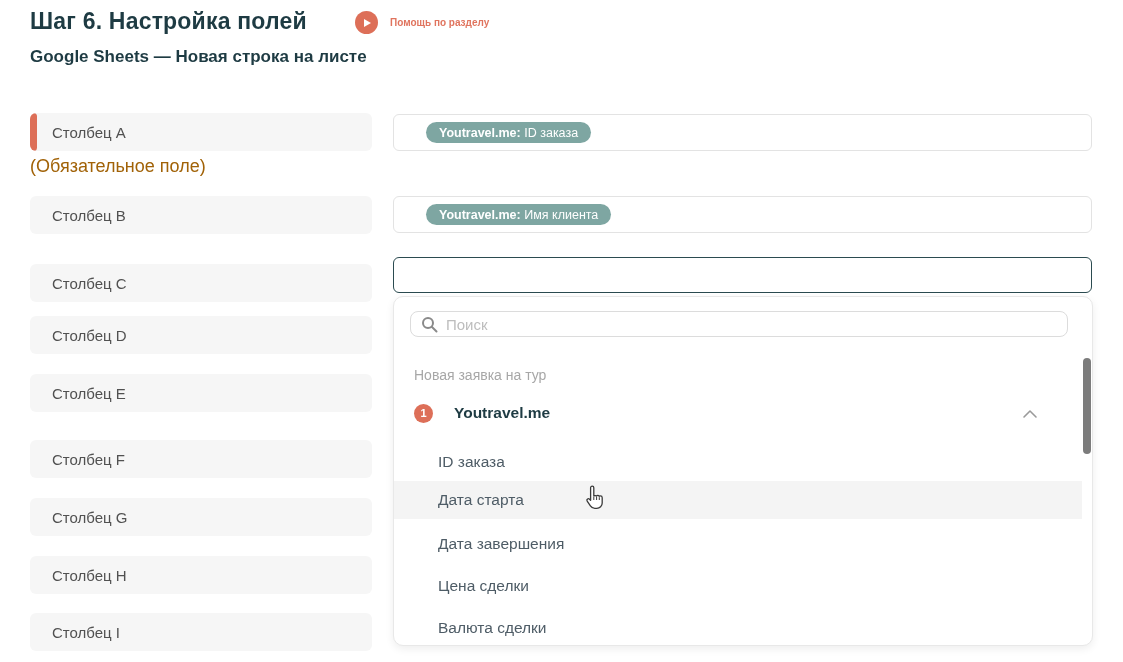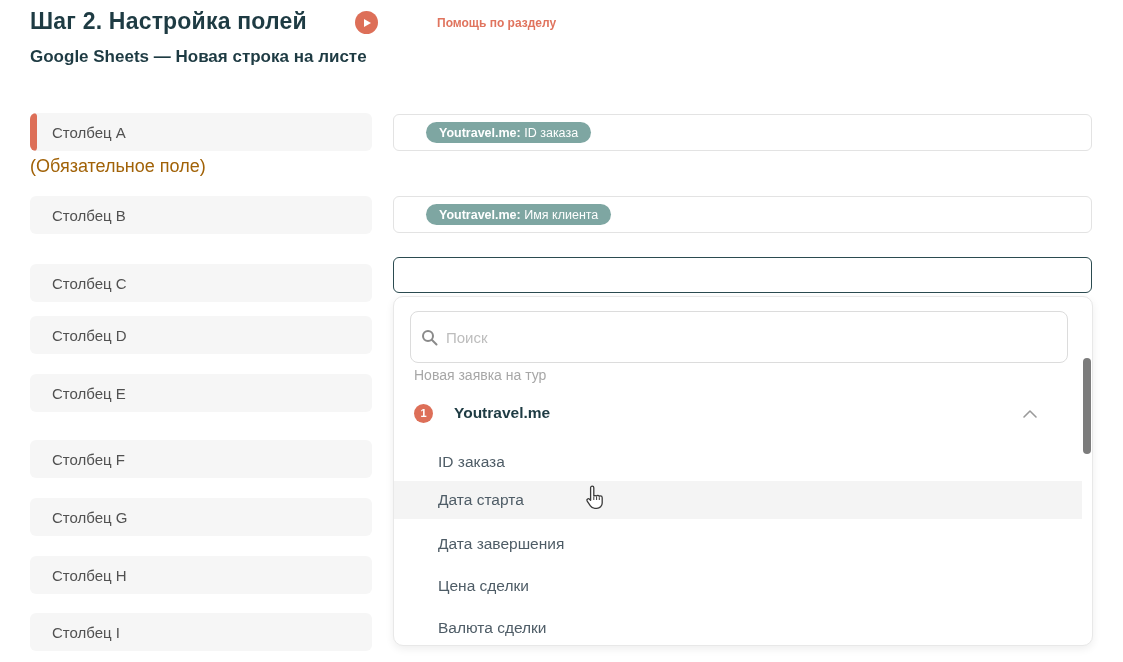--- a/index.html
+++ b/index.html
@@ -23,21 +23,21 @@
     width: 23px; height: 23px; border-radius: 50%;
     background: #dd6f58; display: flex; align-items: center; justify-content: center;
     flex: 0 0 auto;
   }
   .play-btn .tri {
     width: 0; height: 0; margin-left: 2px;
     border-left: 7px solid #ffffff;
     border-top: 4.5px solid transparent;
     border-bottom: 4.5px solid transparent;
   }
-  .help-link { font-size: 12px; font-weight: 700; color: #e0745e; margin-left: 47px; }
+  .help-link { font-size: 10px; font-weight: 700; color: #e0745e; }
   .page-subtitle {
     position: absolute; left: 30px; top: 47px;
     font-size: 17px; font-weight: 800; color: #1e3b43;
   }
 
   
   .col-row {
     position: absolute; left: 30px; width: 342px; height: 38px;
     background: #f6f6f6; border-radius: 6px;
     display: flex; align-items: center;
@@ -68,21 +68,21 @@
   }
   .tag b { font-weight: 700; }
 
   
   .dropdown {
     position: absolute; left: 393px; top: 296px; width: 700px; height: 350px;
     background: #ffffff; border: 1px solid #e8e8e8; border-radius: 10px;
     box-shadow: 0 3px 8px rgba(0,0,0,0.07);
   }
   .search-box {
-    position: absolute; left: 16px; top: 14px; right: 24px; height: 52px;
+    position: absolute; left: 16px; top: 14px; right: 24px; height: 26px;
     border: 1px solid #dcdcdc; border-radius: 8px;
     display: flex; align-items: center; padding: 0 10px; gap: 8px;
     background: #ffffff;
   }
   .search-box svg { flex: 0 0 auto; }
   .search-box input {
     border: none; outline: none; flex: 1;
     font-size: 15px; color: #444; font-family: inherit;
     background: transparent;
   }
@@ -118,21 +118,21 @@
     background: #7c7c7c; border-radius: 4px;
   }
 
   .cursor-icon { position: absolute; left: 584px; top: 484px; pointer-events: none; }
 </style>
 </head>
 <body>
 
 <div id="stage">
 
-  <div class="page-title">Шаг 2. Настройка полей</div>
+  <div class="page-title">Шаг 6. Настройка полей</div>
   <div class="help-wrap">
     <span class="play-btn">
         <span class="tri"></span>
       </span>
     <span class="help-link">Помощь по разделу</span>
   </div>
   <div class="page-subtitle">Google Sheets — Новая строка на листе</div>
 
   <div class="col-row" style="top:113px">
     <span class="req-bar"></span>

